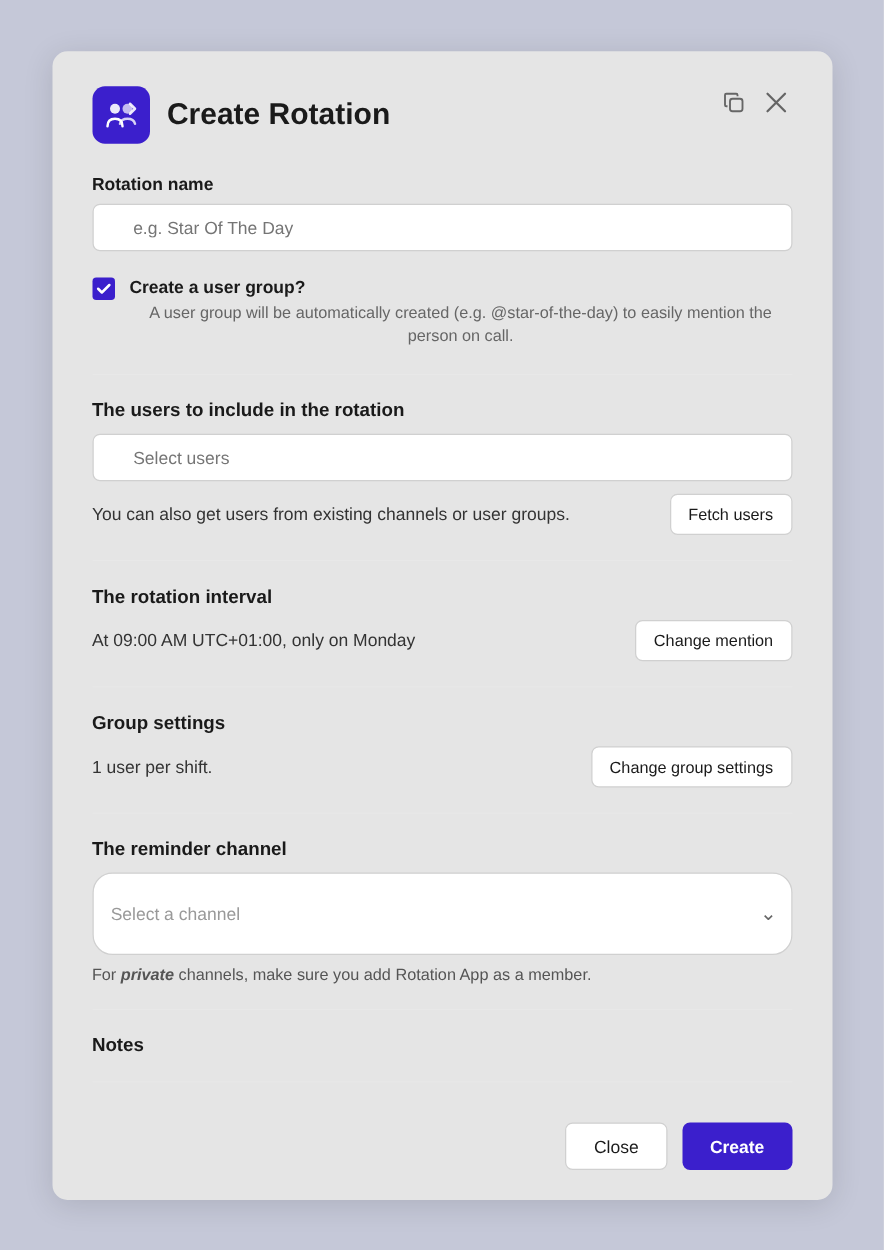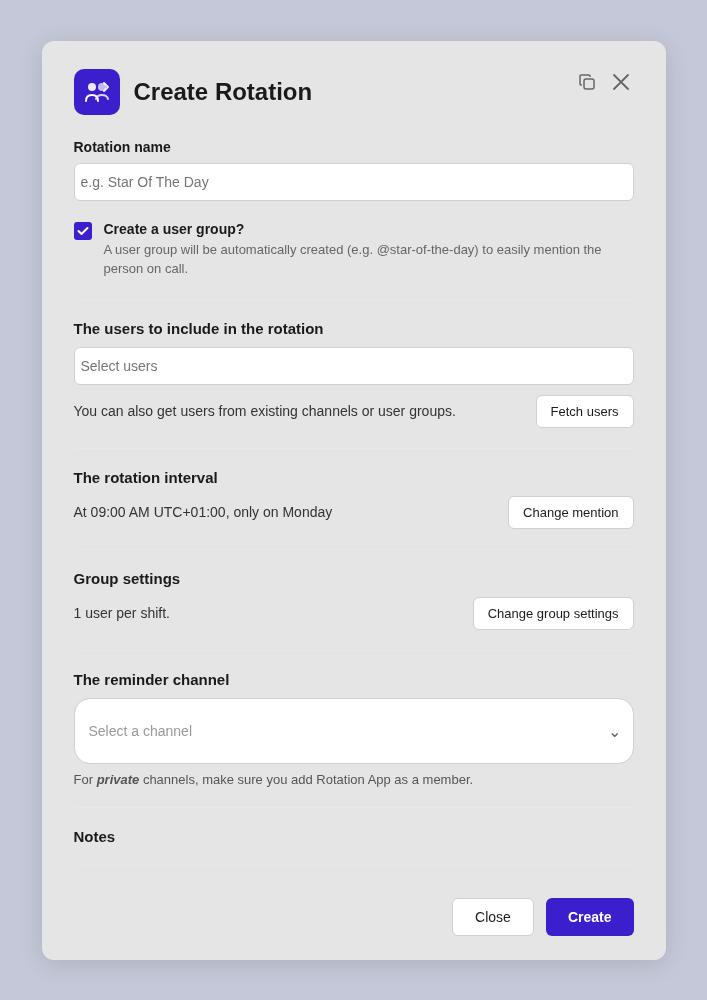--- a/index.html
+++ b/index.html
@@ -93,21 +93,21 @@
       font-weight: 600;
       color: #1a1a1a;
       margin-bottom: 8px;
       display: block;
     }
 
     .text-input {
       width: 100%;
       border: 1.5px solid #d0d0d0;
       border-radius: 6px;
-      padding: 10px 6px;
+      padding: 10px 32px;
       font-size: 14px;
       color: #aaa;
       outline: none;
       background: #fff;
     }
 
     .checkbox-row {
       display: flex;
       align-items: flex-start;
       gap: 12px;
@@ -137,20 +137,21 @@
       font-size: 14px;
       font-weight: 600;
       color: #1a1a1a;
     }
 
     .checkbox-description {
       font-size: 13px;
       color: #666;
       margin-top: 3px;
       line-height: 1.5;
+      text-align: center;
     }
 
     .divider {
       border: none;
       border-top: 1px solid #e8e8e8;
       margin: 20px 0;
     }
 
     .section-title {
       font-size: 15px;

